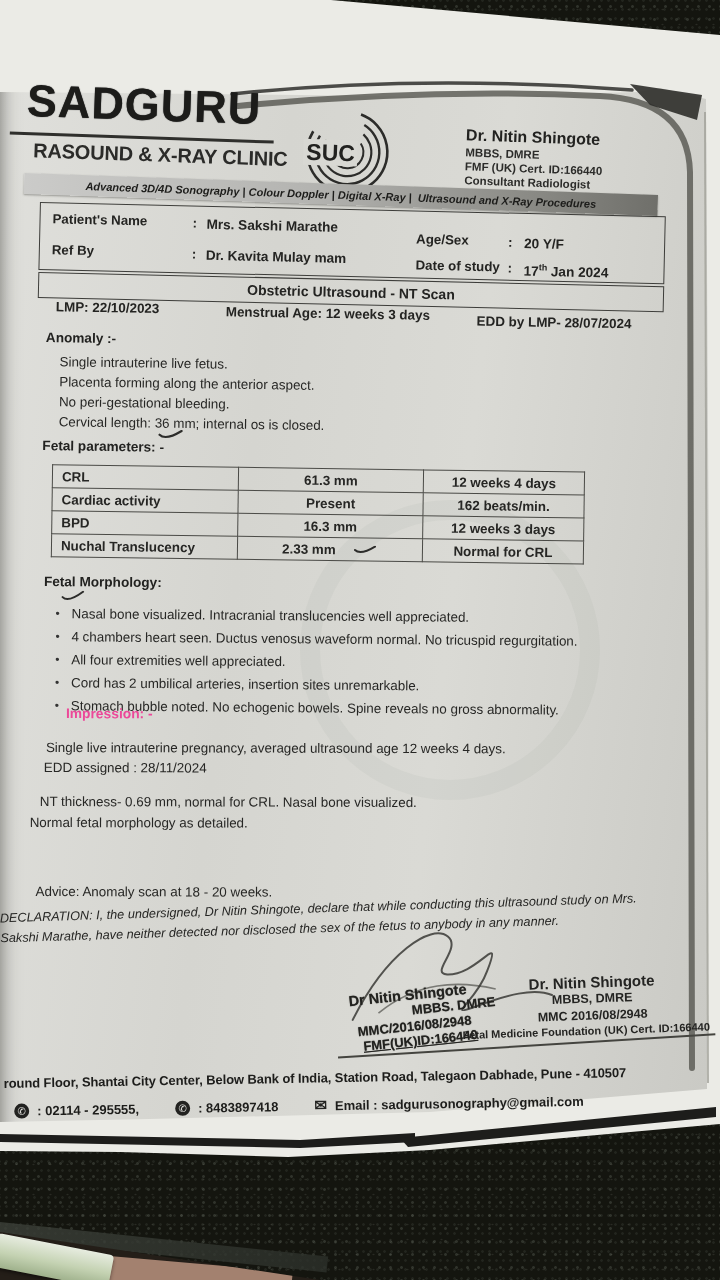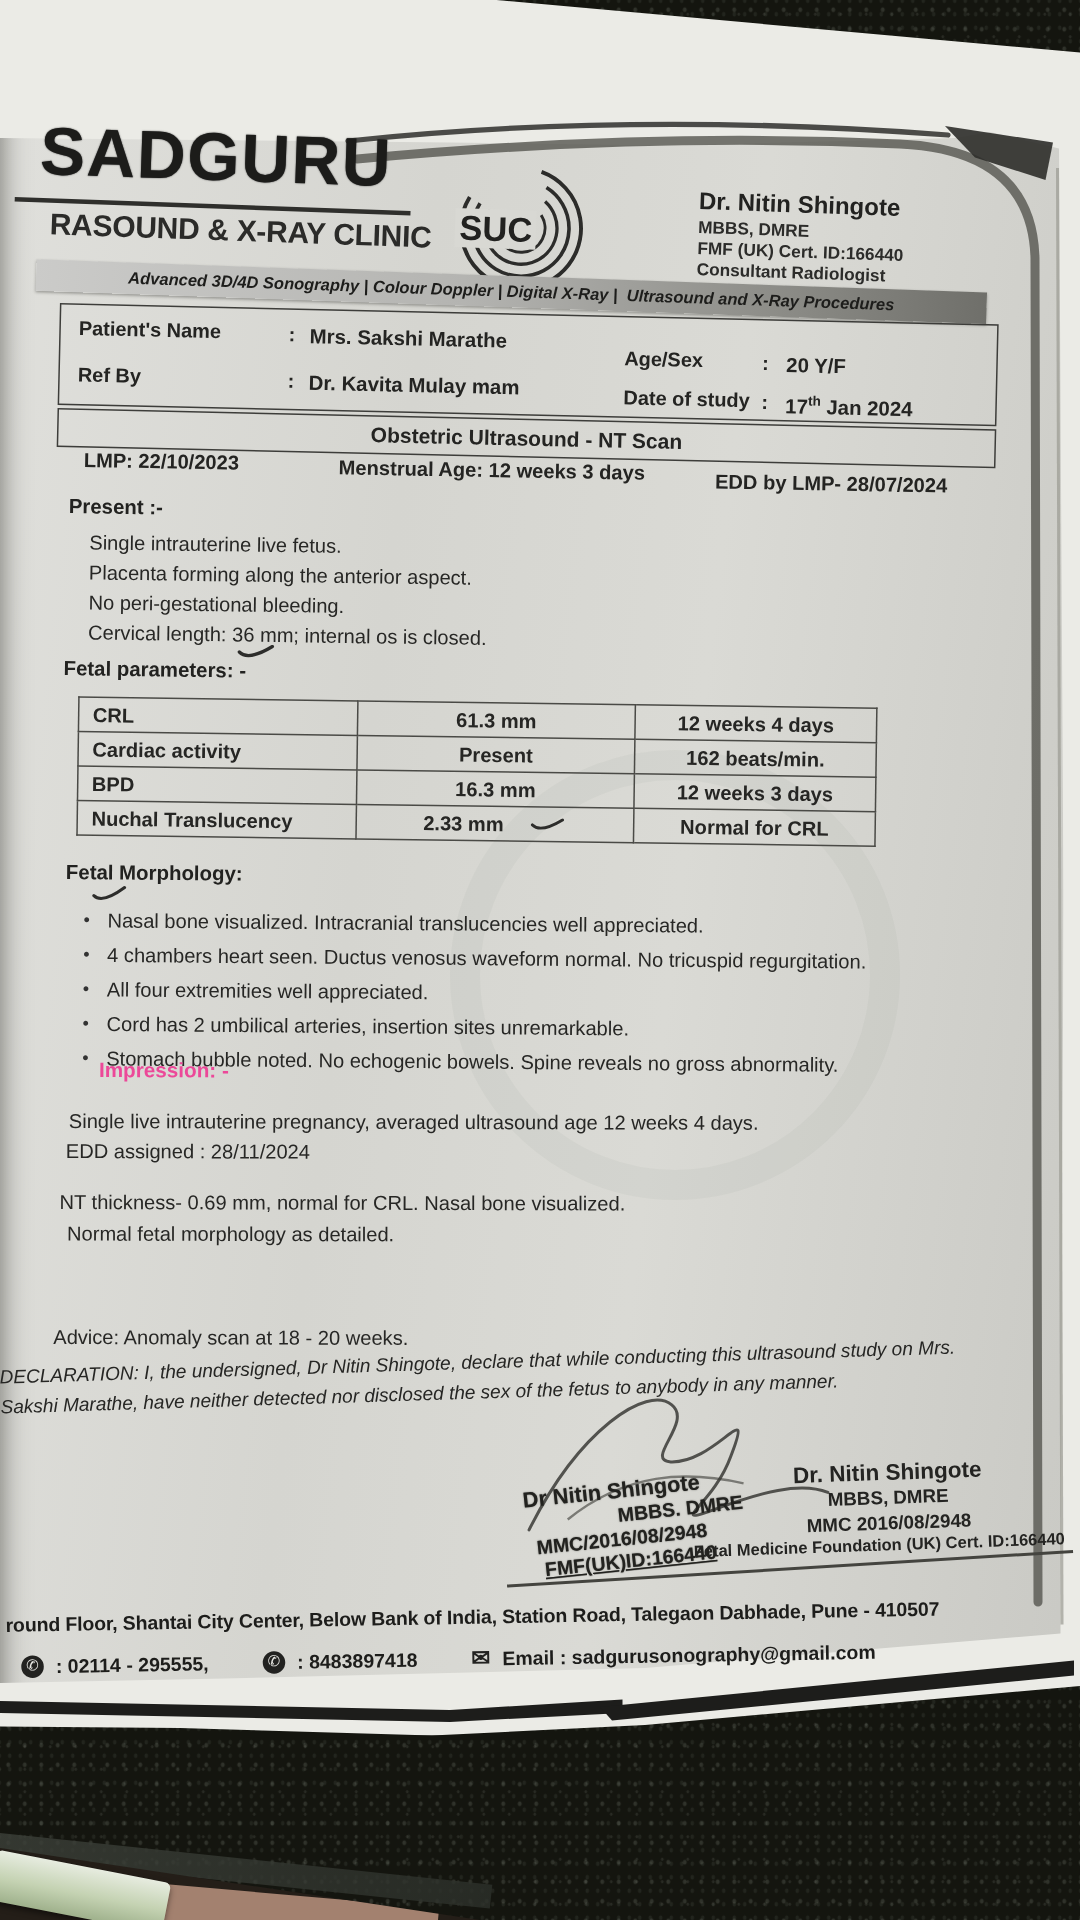--- a/index.html
+++ b/index.html
@@ -165,21 +165,21 @@
   </div>
 </div>
 
 <div class="abs g-lmp" style="left:0;top:0;width:720px;height:340px;">
   <span class="abs lmp-item" style="left:56px;top:299px;">LMP: 22/10/2023</span>
   <span class="abs lmp-item" style="left:226px;top:301px;">Menstrual Age: 12 weeks 3 days</span>
   <span class="abs lmp-item" style="left:477px;top:306px;">EDD by LMP- 28/07/2024</span>
 </div>
 
 <div class="abs g-find" style="left:0;top:0;width:720px;height:600px;">
-  <div class="abs h-bold" style="left:46px;top:330px;">Present :-</div>
+  <div class="abs h-bold" style="left:46px;top:330px;">Anomaly :-</div>
   <div class="abs body-line" style="left:60px;top:354px;">Single intrauterine live fetus.</div>
   <div class="abs body-line" style="left:60px;top:374px;">Placenta forming along the anterior aspect.</div>
   <div class="abs body-line" style="left:60px;top:394px;">No peri-gestational bleeding.</div>
   <div class="abs body-line" style="left:60px;top:414px;">Cervical length: 36 mm; internal os is closed.</div>
   <svg class="abs check-svg" style="left:158px;top:428px;" width="28" height="11" viewBox="0 0 28 11">
     <path d="M3 5 Q9 11 25 1" fill="none" stroke="#2d2d2b" stroke-width="2.2" stroke-linecap="round"></path>
   </svg>
   <div class="abs h-bold" style="left:44px;top:438px;">Fetal parameters: -</div>
   <table class="ftable abs">
     <tbody>
@@ -221,21 +221,21 @@
     <li>Cord has 2 umbilical arteries, insertion sites unremarkable.</li>
     <li>Stomach bubble noted. No echogenic bowels. Spine reveals no gross abnormality.</li>
   </ul>
 </div>
 
 <div class="abs g-imp" style="left:0;top:0;width:720px;height:920px;">
   <div class="abs imp-head" style="left:42px;top:706px;">Impression: -</div>
   <div class="abs body-line" style="left:46px;top:740px;">Single live intrauterine pregnancy, averaged ultrasound age 12 weeks 4 days.</div>
   <div class="abs body-line" style="left:44px;top:760px;">EDD assigned : 28/11/2024</div>
   <div class="abs body-line" style="left:40px;top:794px;">NT thickness- 0.69 mm, normal for CRL. Nasal bone visualized.</div>
-  <div class="abs body-line" style="left:45px;top:815px;">Normal fetal morphology as detailed.</div>
+  <div class="abs body-line" style="left:30px;top:815px;">Normal fetal morphology as detailed.</div>
   <div class="abs body-line" style="left:36px;top:884px;">Advice: Anomaly scan at 18 - 20 weeks.</div>
 </div>
 
 <div class="abs g-decl decl">DECLARATION: I, the undersigned, Dr Nitin Shingote, declare that while conducting this ultrasound study on Mrs. Sakshi Marathe, have neither detected nor disclosed the sex of the fetus to anybody in any manner.</div>
 
 <div class="abs g-sig" style="left:0;top:0;width:720px;height:1100px;">
   <svg class="abs" style="left:338px;top:924px;" width="225" height="118" viewBox="0 0 225 118">
     <path d="M14 96 C 50 30, 96 2, 112 16 C 126 28, 92 52, 110 54 C 140 56, 168 10, 150 52 C 138 82, 108 96, 134 88 C 170 76, 196 70, 214 78" fill="none" stroke="#3a3a36" stroke-width="2" stroke-linecap="round" opacity=".85"></path>
     <path d="M40 90 C 80 60, 120 60, 158 70" fill="none" stroke="#3a3a36" stroke-width="1.6" opacity=".6"></path>
   </svg>

